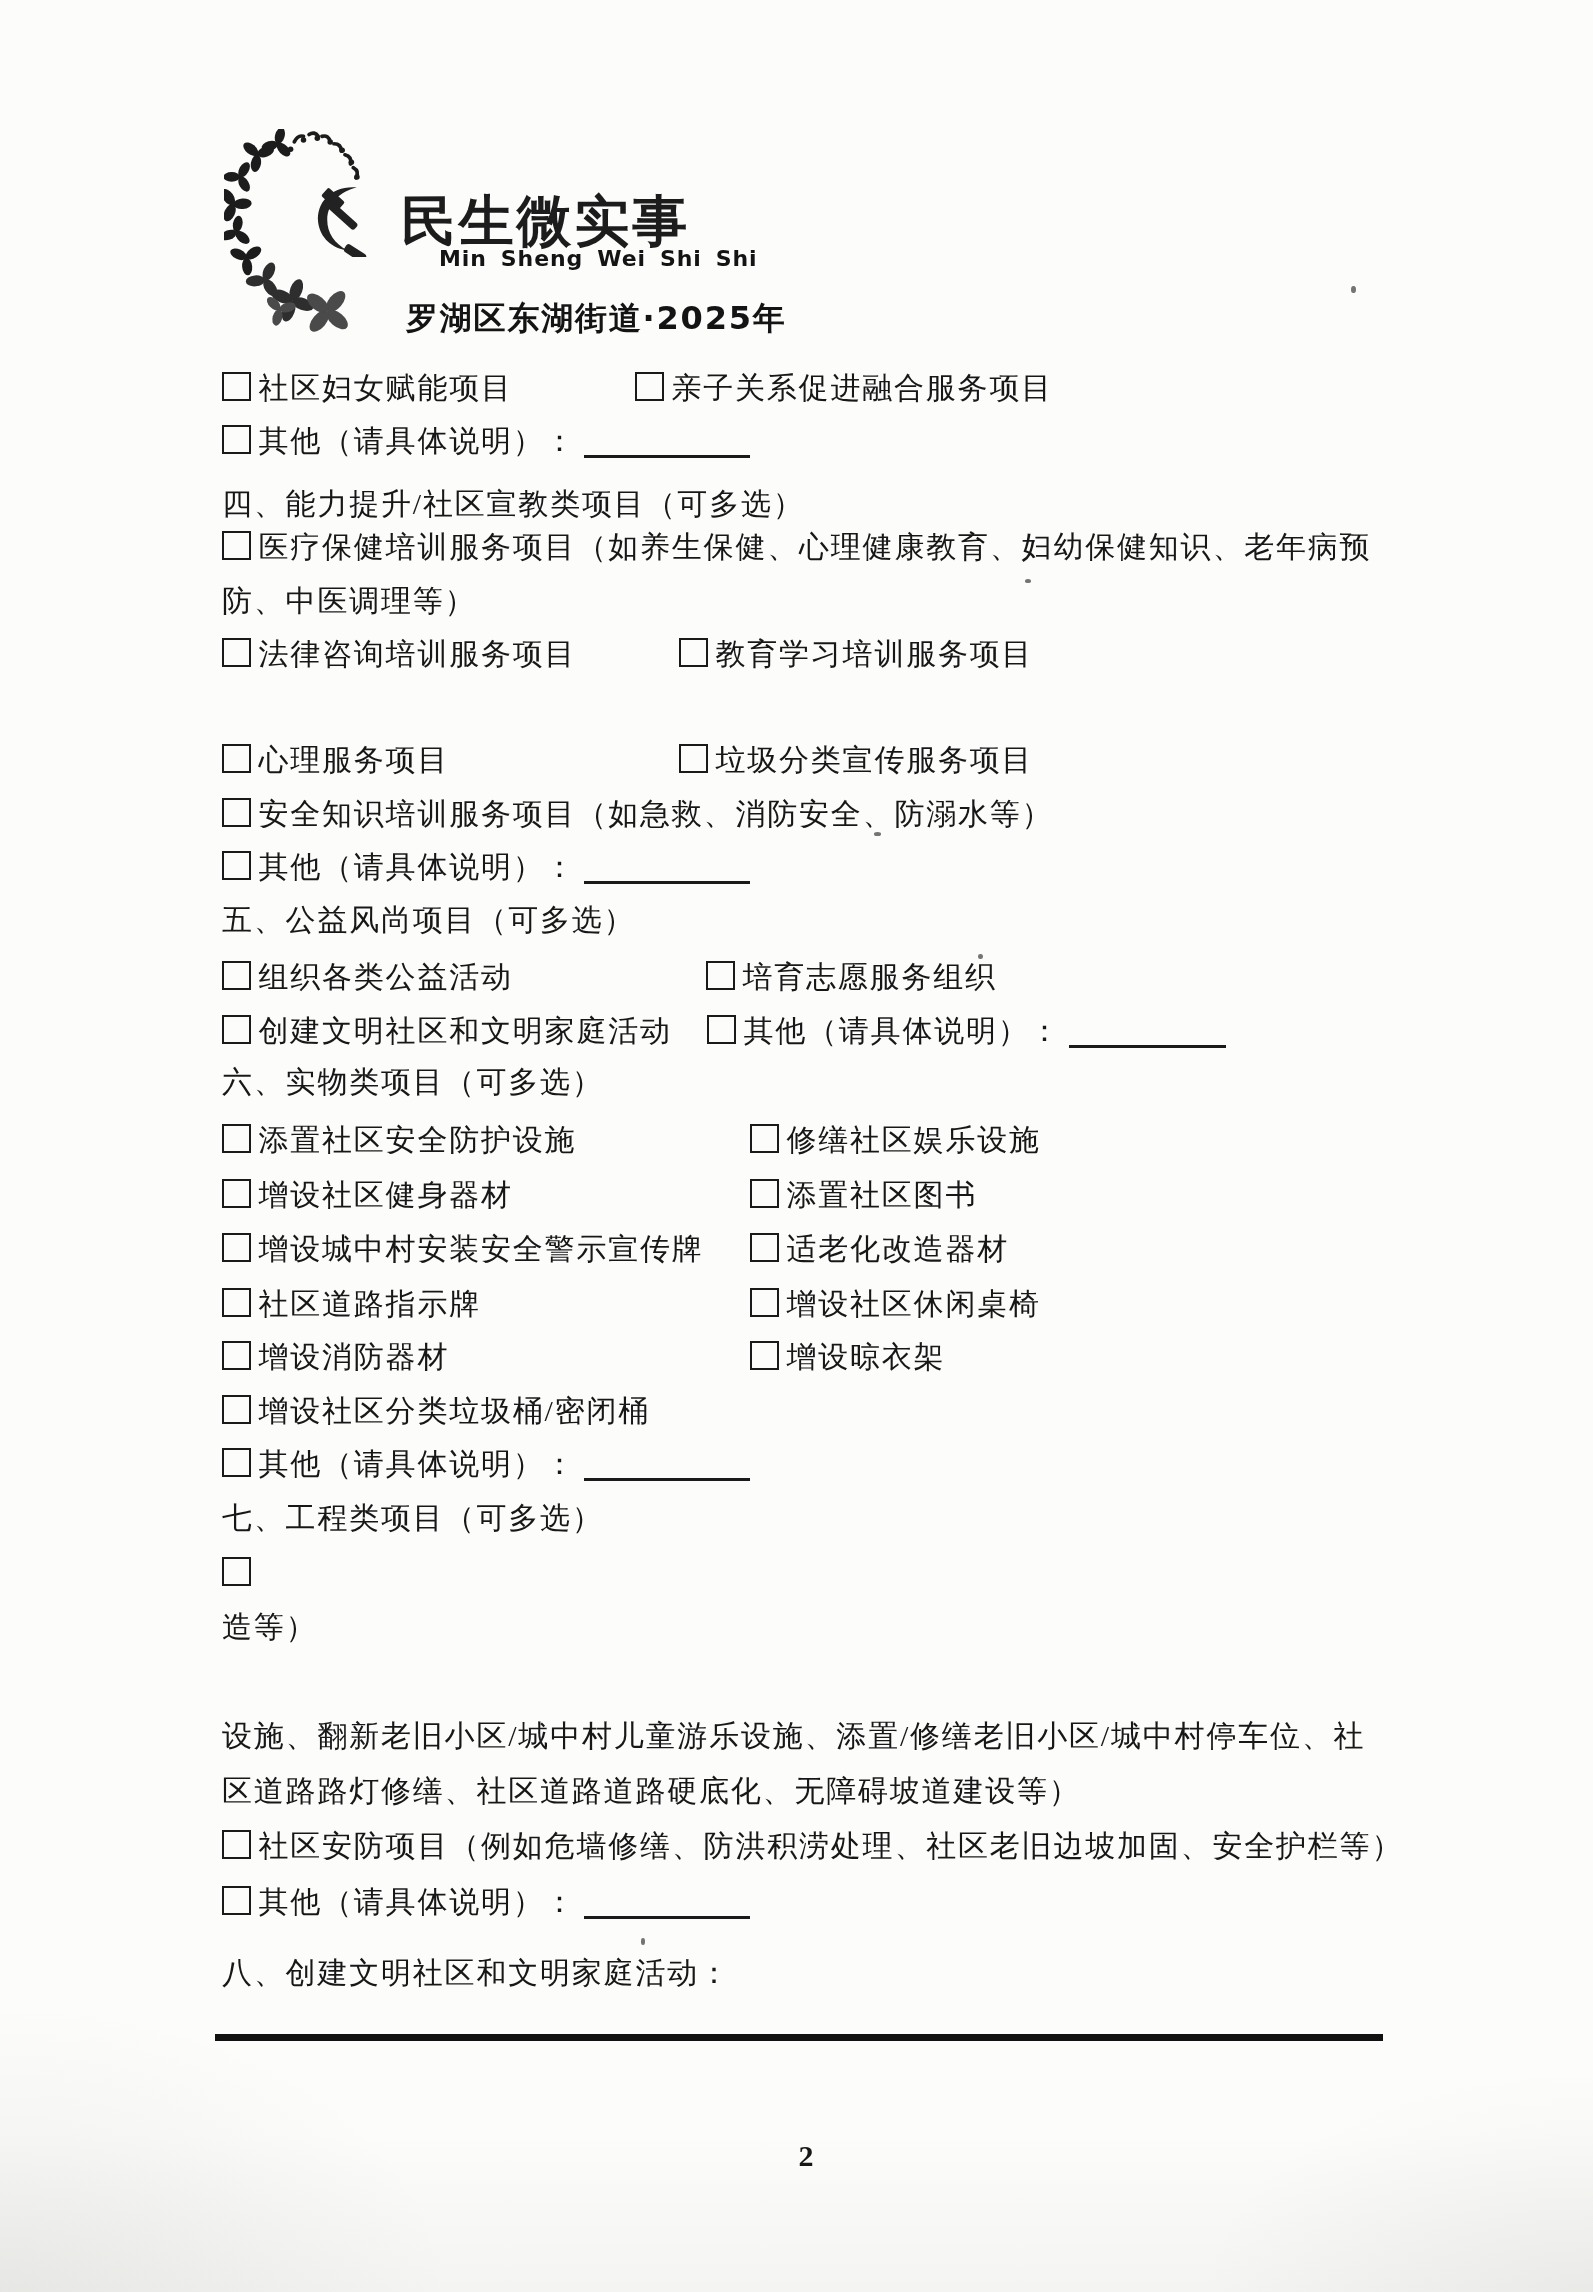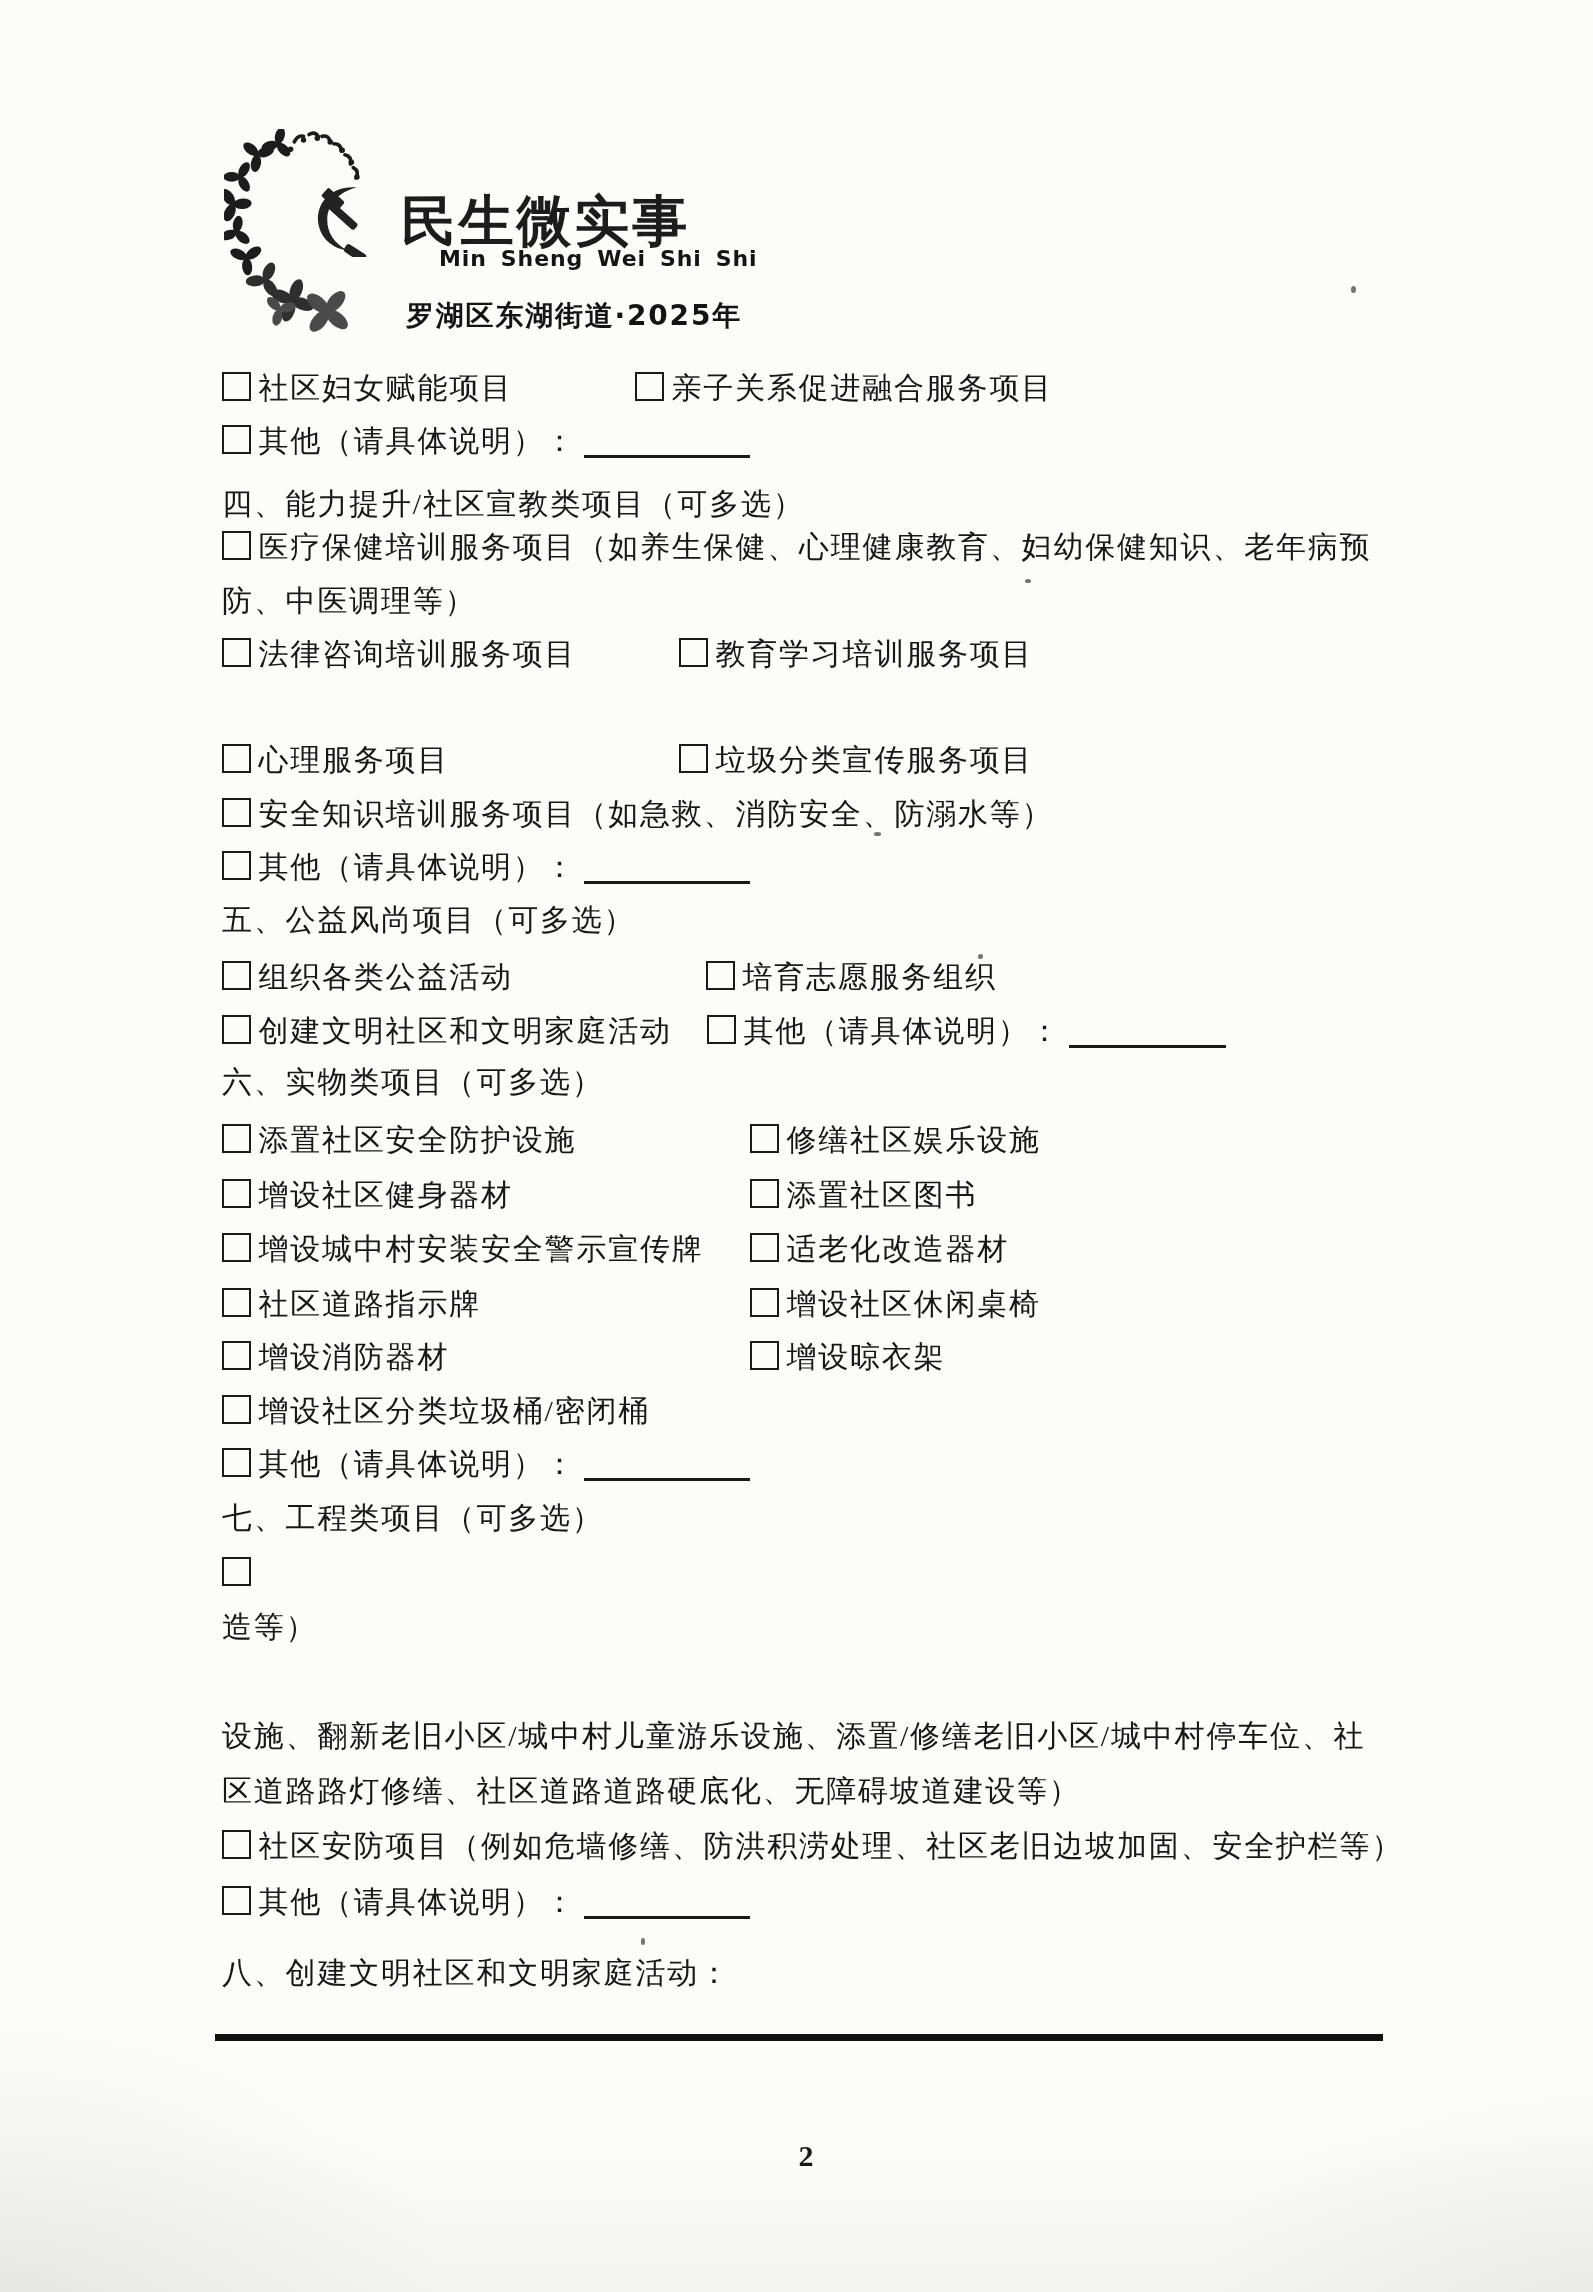--- a/index.html
+++ b/index.html
@@ -32,21 +32,21 @@
   .logo-pinyin{
     position:absolute;left:406px;top:246px;
     font-family:"DejaVu Sans","Liberation Sans",sans-serif;
     font-weight:bold;font-size:22px;letter-spacing:0.9px;word-spacing:5.5px;color:#141414;
     white-space:nowrap;
     margin-left:33px;
   }
   .logo-sub{
     position:absolute;left:406px;top:297px;
     font-family:"DejaVu Sans","Liberation Sans",sans-serif;
-    font-weight:bold;font-size:28px;letter-spacing:1.8px;color:#141414;
+    font-weight:bold;font-size:32px;letter-spacing:1.8px;color:#141414;
     white-space:nowrap;
   }
   
   .line{
     position:absolute;left:222px;
     height:42px;line-height:42px;
     font-size:30px;letter-spacing:1.8px;
     white-space:nowrap;
   }
   .c2{position:absolute;top:0;white-space:nowrap;}

